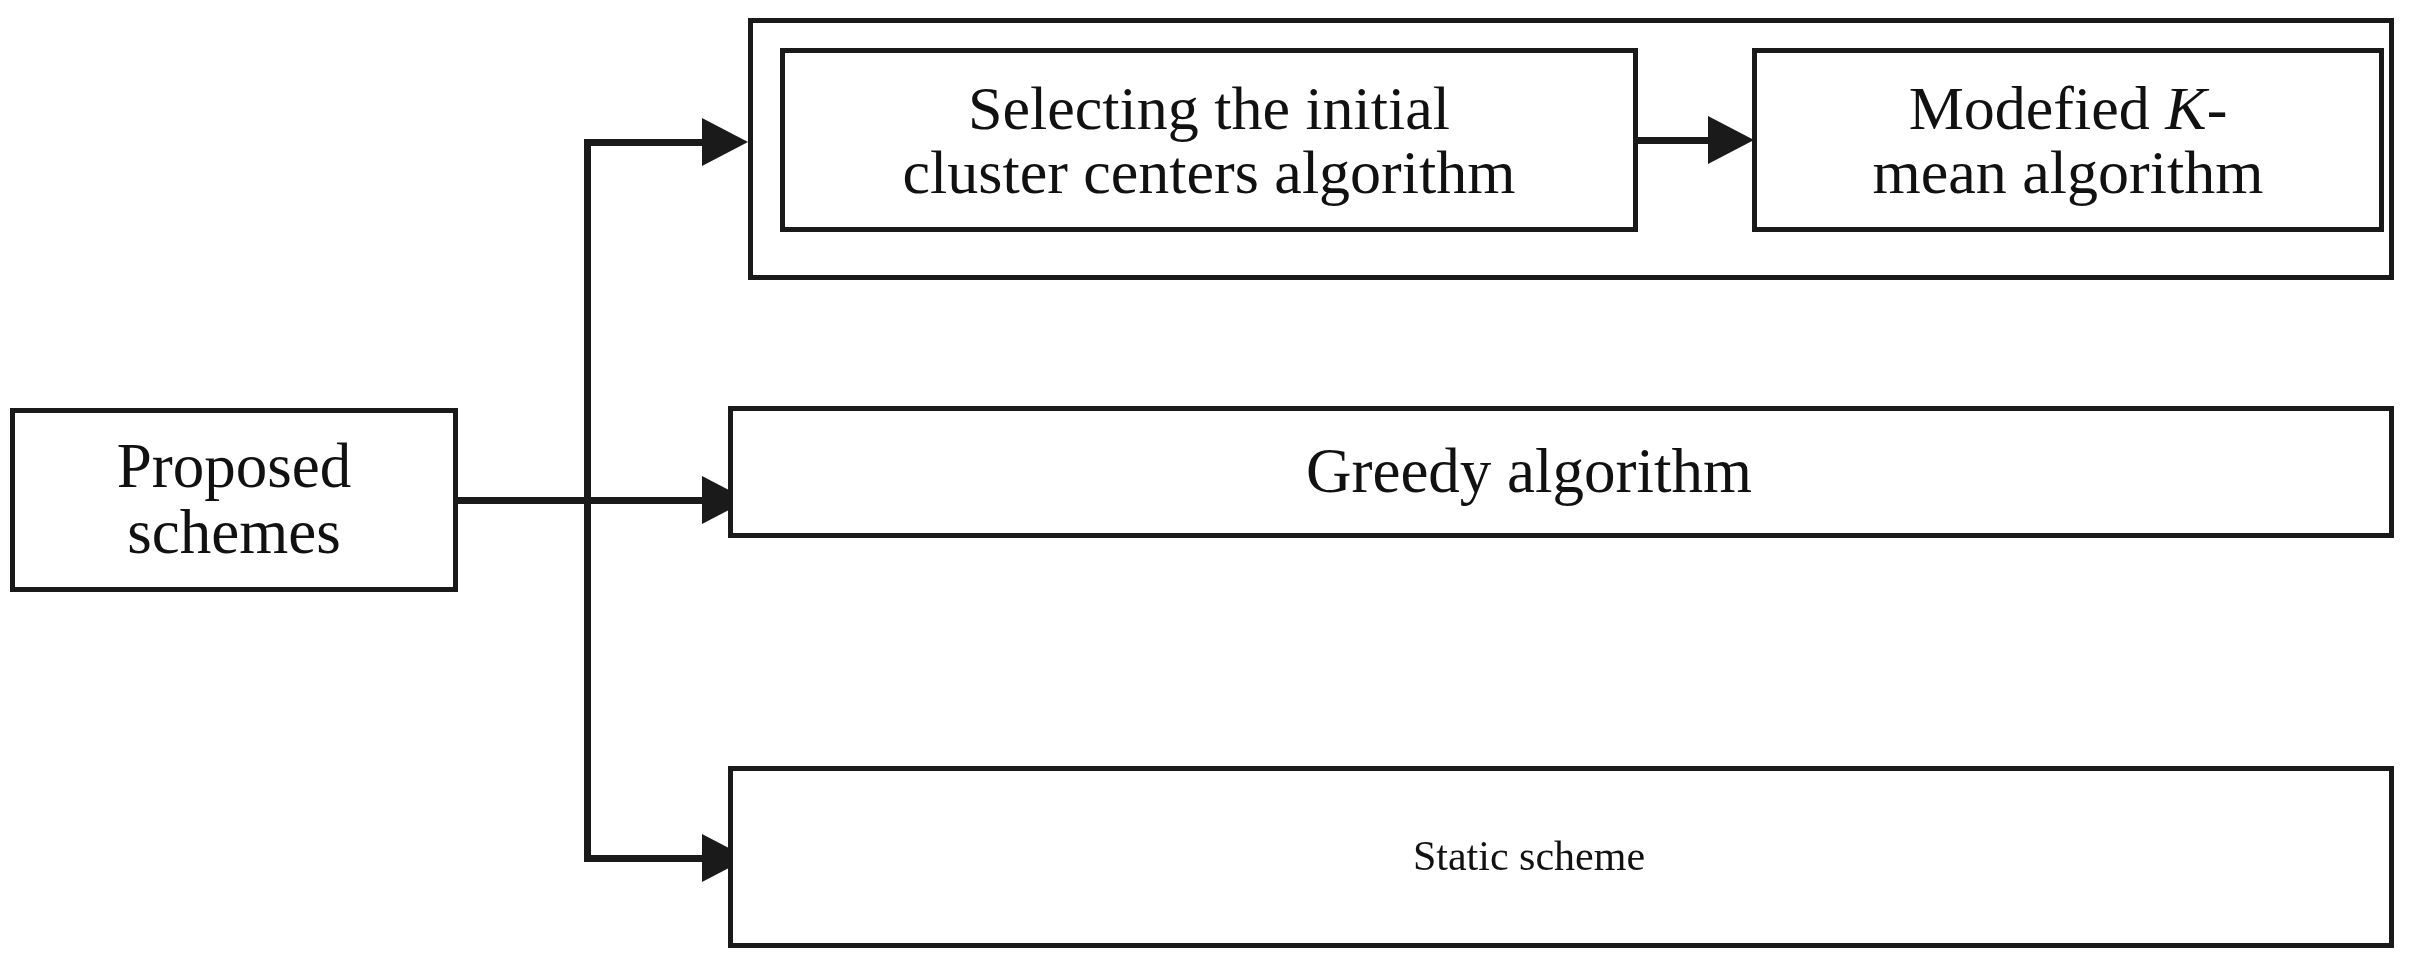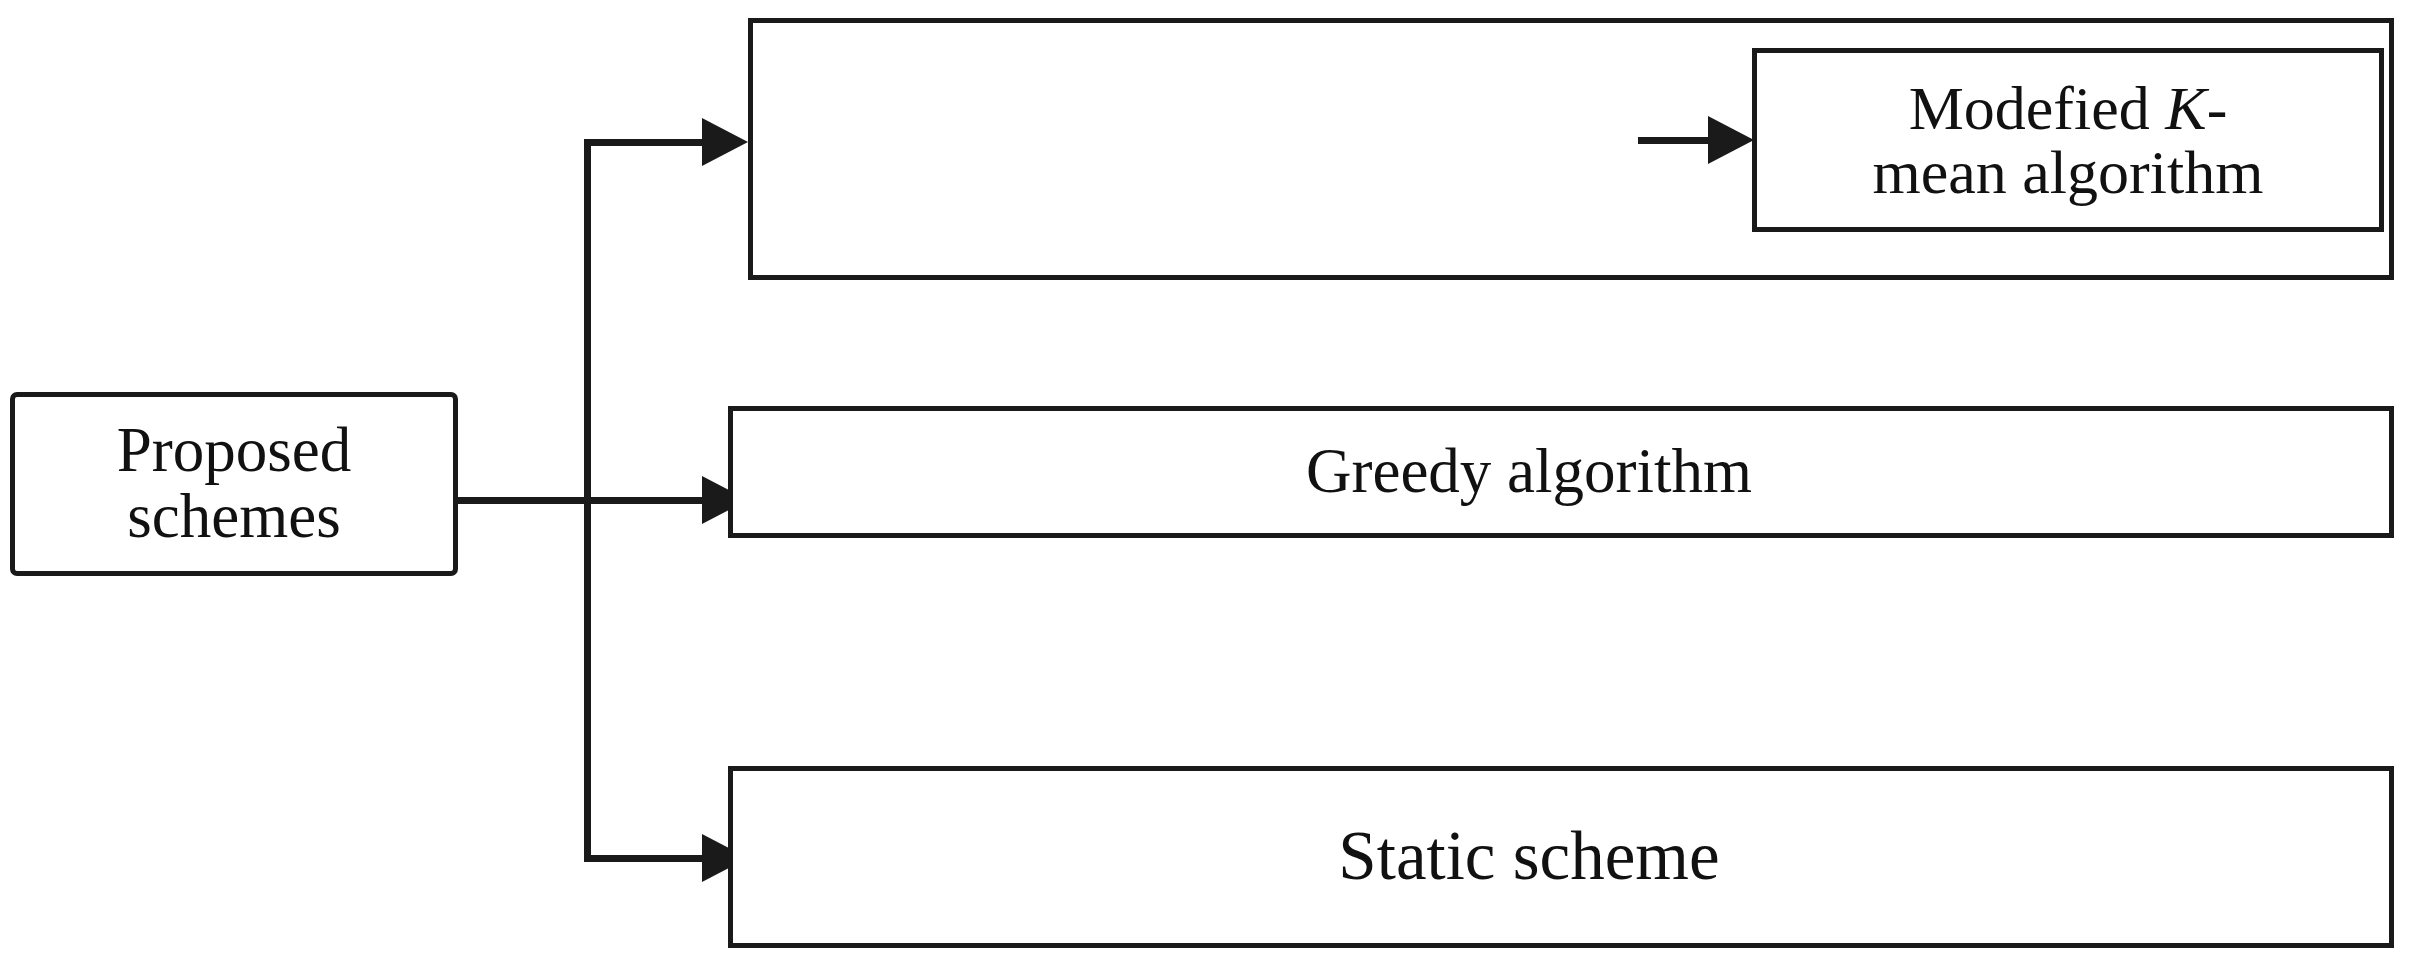--- a/index.html
+++ b/index.html
@@ -28,42 +28,41 @@
     text-align: center;
     color: #111111;
     line-height: 1.04;
     white-space: pre-line;
   }
   .box.outer-group {
     background: transparent;
   }
   
   #box-proposed {
-    left: 10px;  top: 392px;  width: 448px;  height: 184px;
+    left: 10px;  top: 408px;  width: 448px;  height: 184px;
     font-size: 63px;
-    border-radius: 7px;
   }
   #group-clustering {
     left: 748px; top: 18px;   width: 1646px; height: 262px;
   }
   #box-initial-centers {
     left: 780px; top: 48px;   width: 858px;  height: 184px;
     font-size: 62px;
   }
   #box-modefied-kmean {
     left: 1752px; top: 48px;  width: 632px;  height: 184px;
     font-size: 62px;
   }
   #box-greedy {
     left: 728px; top: 406px;  width: 1666px; height: 132px;
     font-size: 63px;
   }
   #box-static {
     left: 728px; top: 766px;  width: 1666px; height: 182px;
-    font-size: 69px;
+    font-size: 42px;
     align-items: center;
   }
   .box-label {
     display: block;
     transform: translateX(-32px);
   }
   #box-initial-centers .box-label,
   #box-modefied-kmean .box-label {
     transform: none;
   }
@@ -117,20 +116,24 @@
   <div class="arrowhead" id="arrow-top"></div>
 
   <div class="conn conn-h" id="branch-middle"></div>
   <div class="arrowhead" id="arrow-middle"></div>
 
   <div class="conn conn-h" id="branch-bottom"></div>
   <div class="arrowhead" id="arrow-bottom"></div>
 
   <div class="box outer-group" id="group-clustering"></div>
 
+  <div class="box" id="box-initial-centers">
+    <span class="box-label">Selecting the initial
+cluster centers algorithm</span>
+  </div>
 
   <div class="conn conn-h" id="link-inner"></div>
   <div class="arrowhead" id="arrow-inner"></div>
 
   <div class="box" id="box-modefied-kmean">
     <span class="box-label"><span>Modefied </span><span class="kital">K</span><span>-
 mean algorithm</span></span>
   </div>
 
   <div class="box" id="box-greedy">

